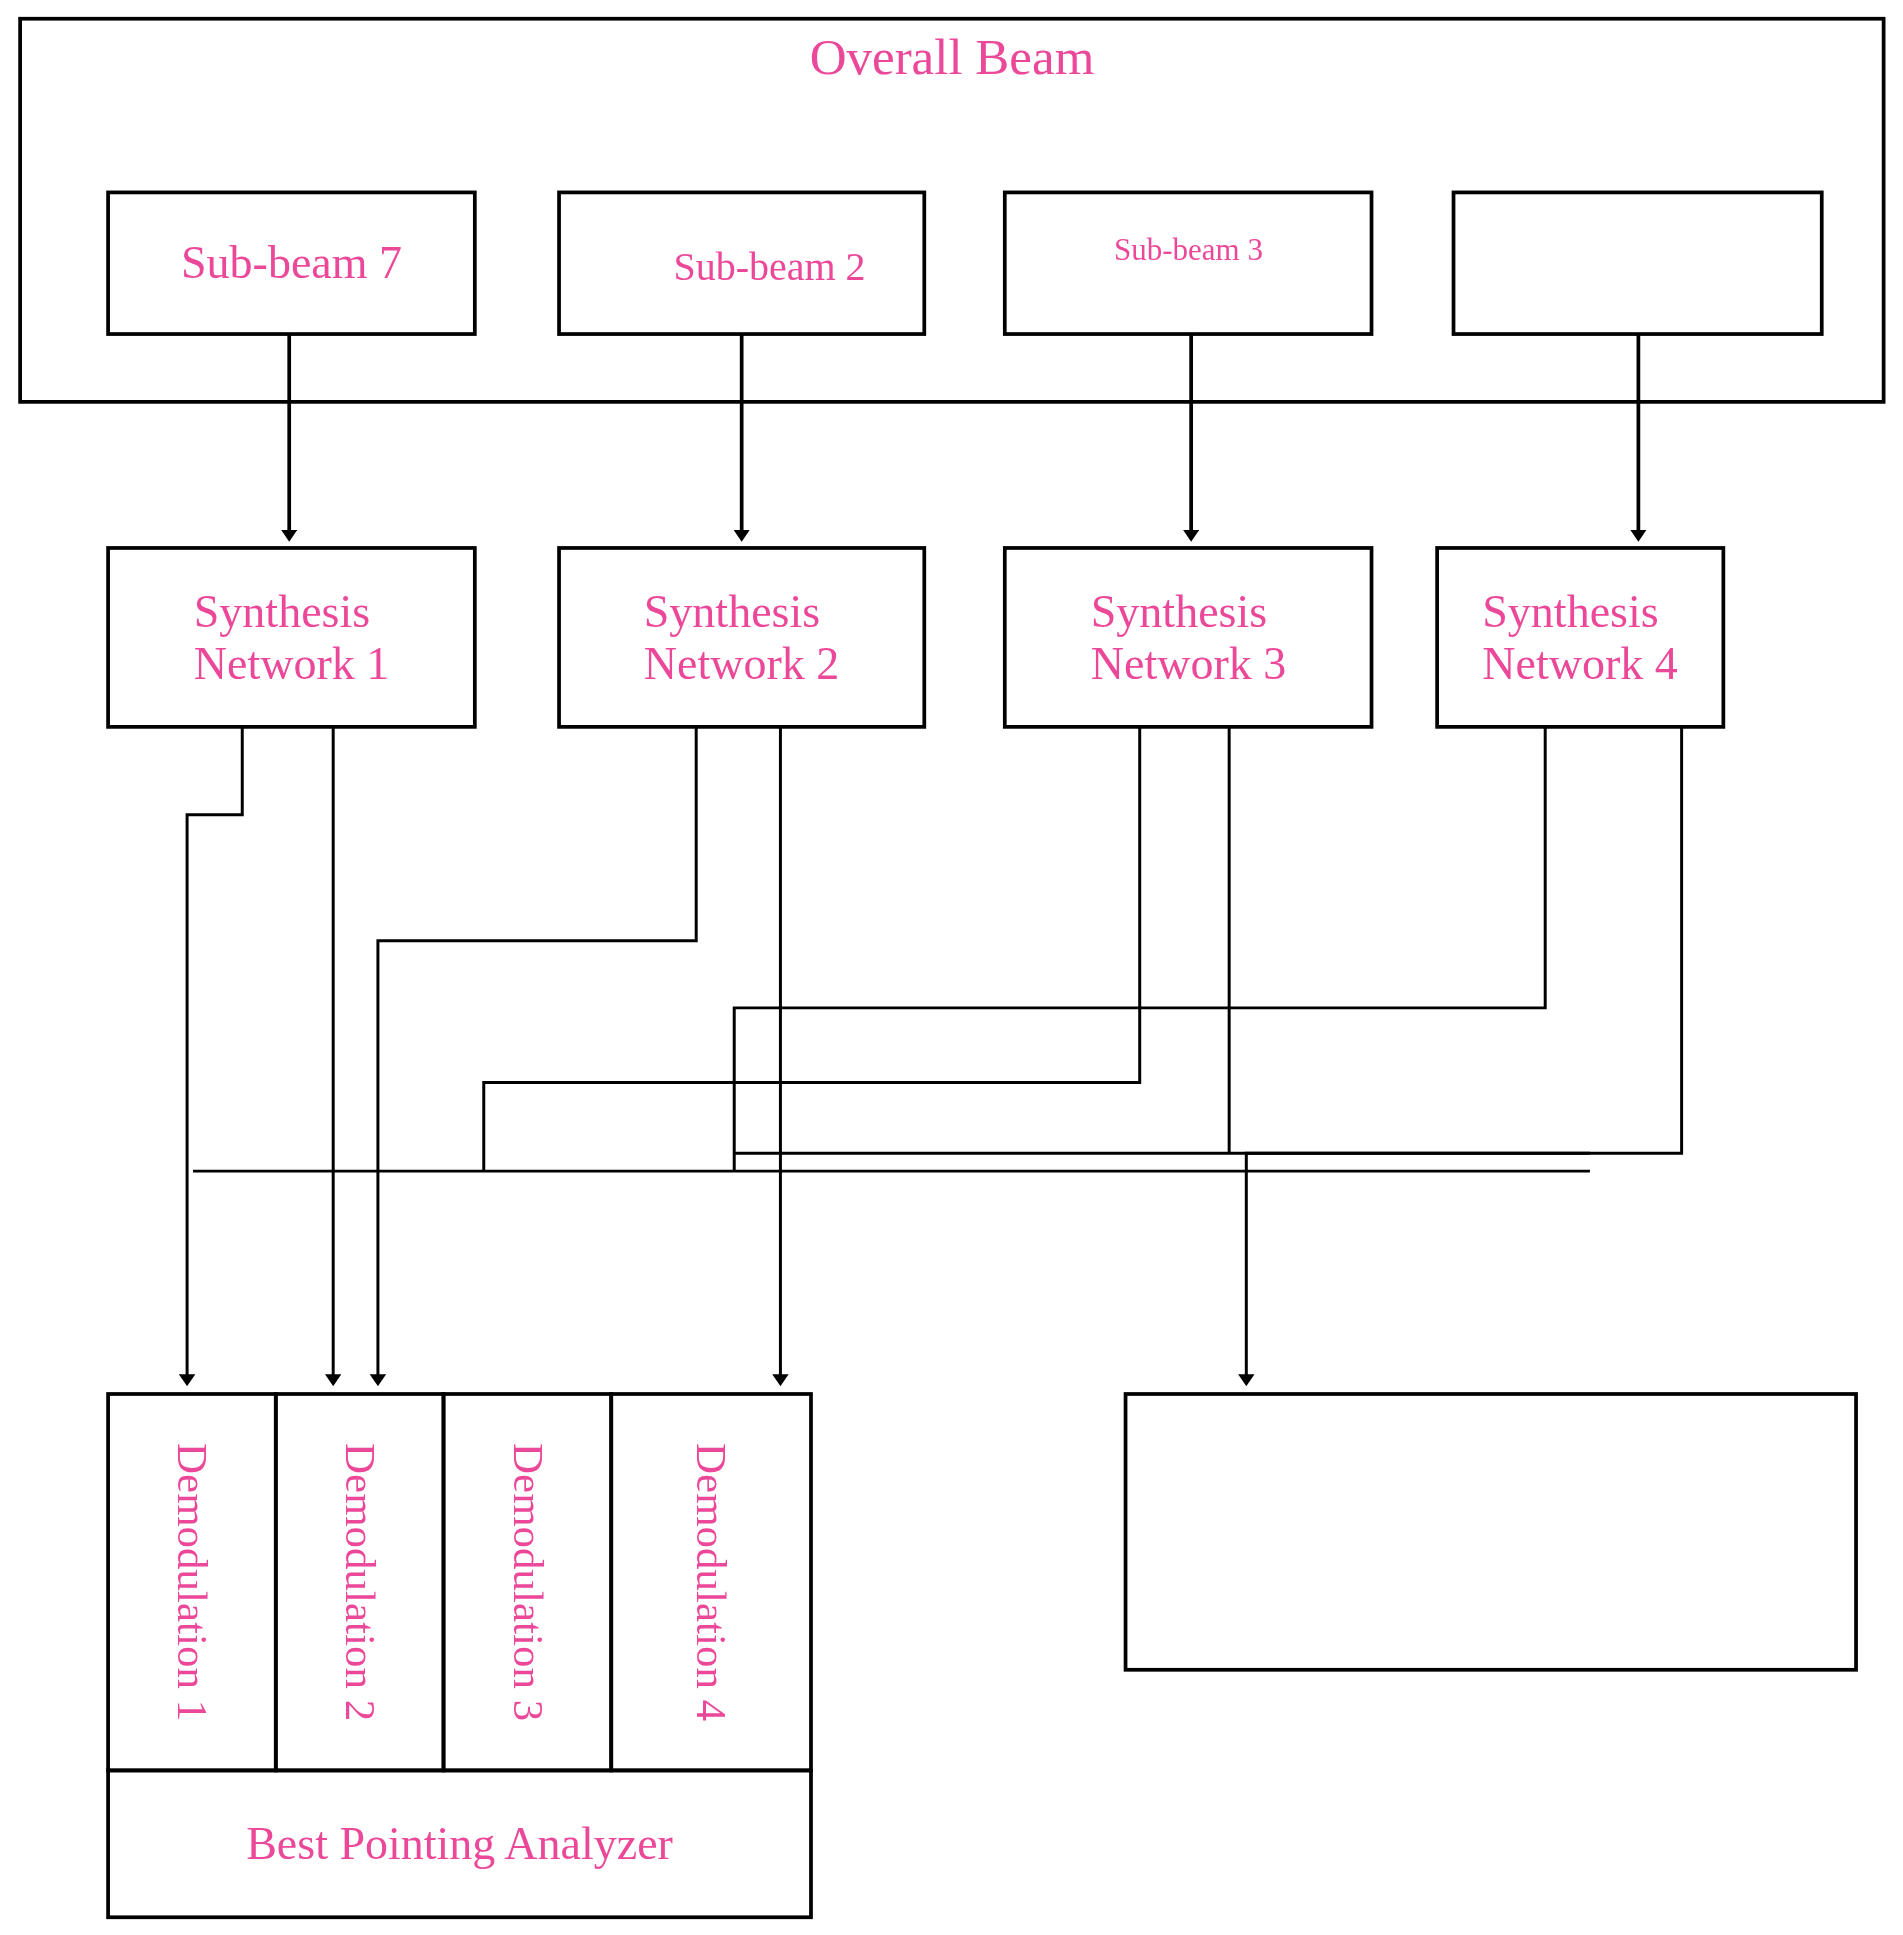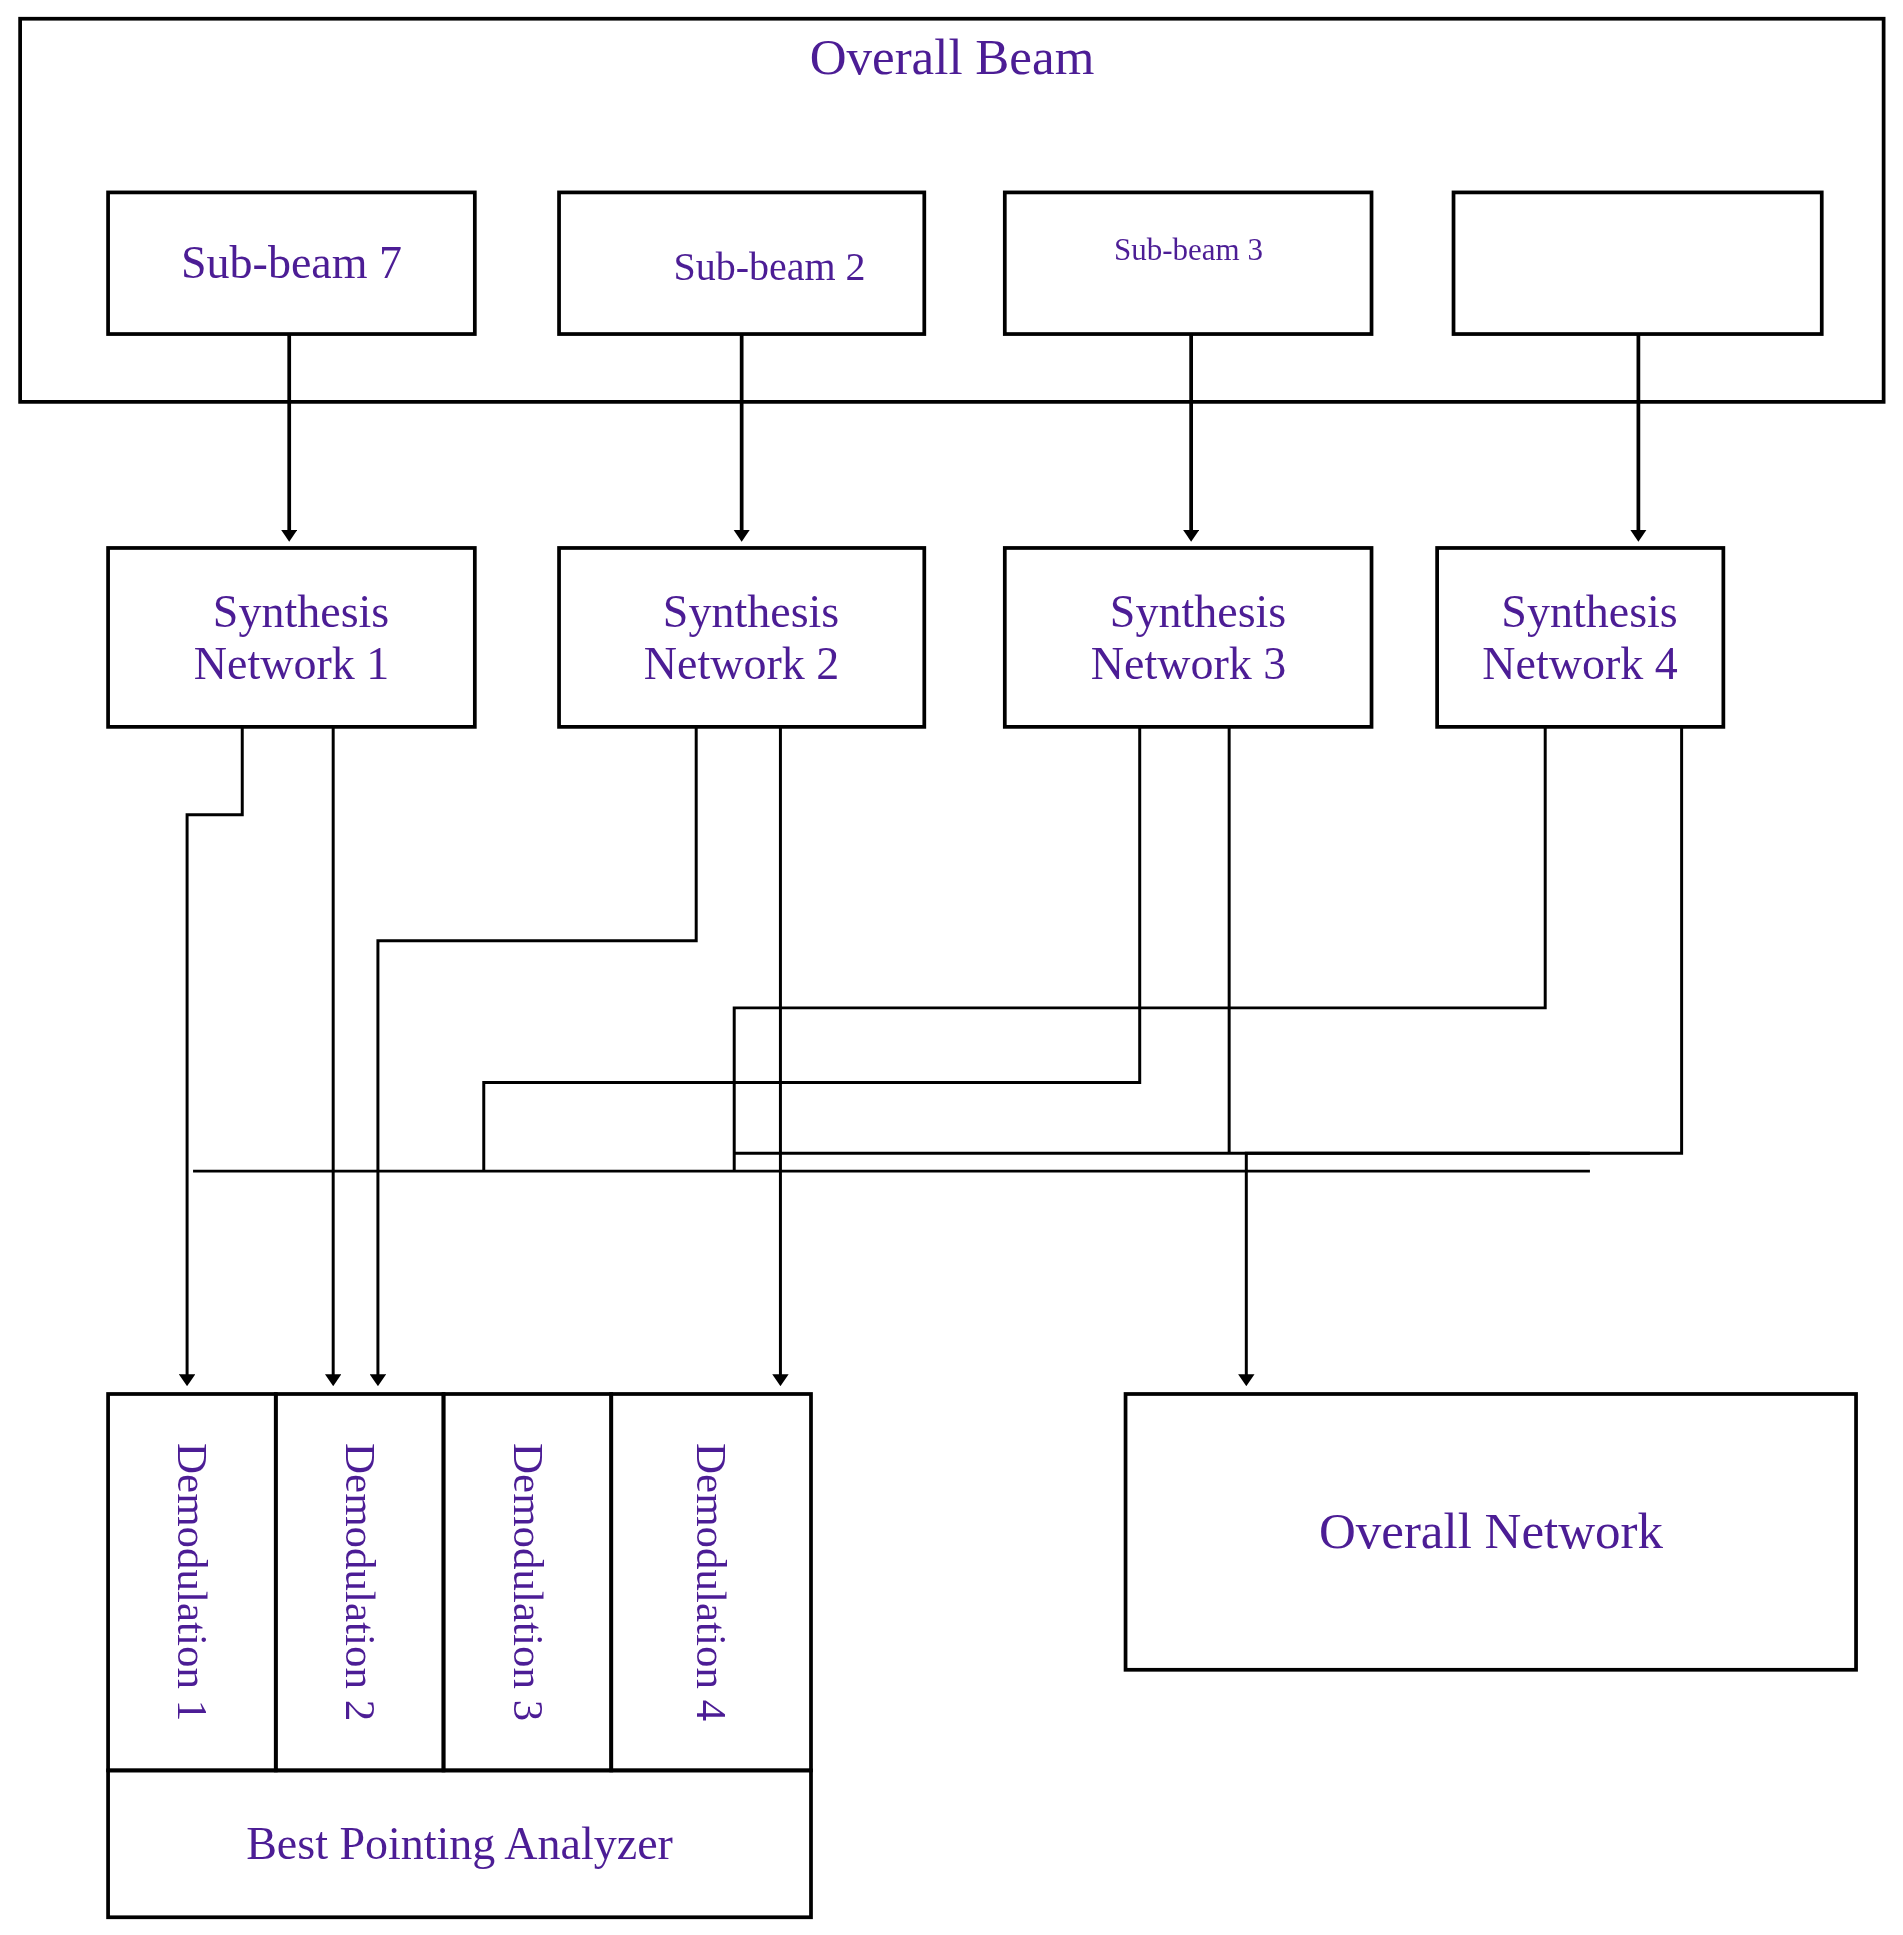--- a/index.html
+++ b/index.html
@@ -1,19 +1,19 @@
 <!DOCTYPE html>
 <html style="font-size:12px"><head>
 <meta charset="utf-8">
 <style>
   html,body{margin:0;padding:0;background:#ffffff;}
   body{font-family:"Liberation Serif","DejaVu Serif",serif;}
   #stage{position:relative;width:1903px;height:1936px;background:#ffffff;overflow:hidden;}
   #stage svg{position:absolute;left:0;top:0;width:1903px;height:1936px;}
-  .lbl{position:absolute;color:#4c1d95;text-align:right;line-height:1.12;
+  .lbl{position:absolute;color:#ec4899;text-align:left;line-height:1.12;
        display:flex;align-items:center;justify-content:center;white-space:pre-line;}
   .vlbl{writing-mode:vertical-rl;text-orientation:mixed;}
 </style>
 </head>
 <body>
 
 <div id="stage">
 
   <svg viewBox="0 0 2553 2597">
     <defs>
@@ -90,16 +90,15 @@
   <div class="lbl" style="left:1437px;top:548px;width:286px;height:179px;font-size:46px;">Synthesis
 Network 4</div>
 
   <div class="lbl vlbl" style="left:108px;top:1394px;width:168px;height:376px;font-size:43px;">Demodulation 1</div>
   <div class="lbl vlbl" style="left:276px;top:1394px;width:168px;height:376px;font-size:43px;">Demodulation 2</div>
   <div class="lbl vlbl" style="left:444px;top:1394px;width:168px;height:376px;font-size:43px;">Demodulation 3</div>
   <div class="lbl vlbl" style="left:611px;top:1394px;width:200px;height:376px;font-size:43px;">Demodulation 4</div>
 
   <div class="lbl" style="left:108px;top:1770px;width:703px;height:147px;font-size:46px;">Best Pointing Analyzer</div>
 
-  <div class="lbl" style="left:1126px;top:1394px;width:730px;height:276px;font-size:51px;">Overall Network</div>
 
 </div>
 
 
 </body></html>

